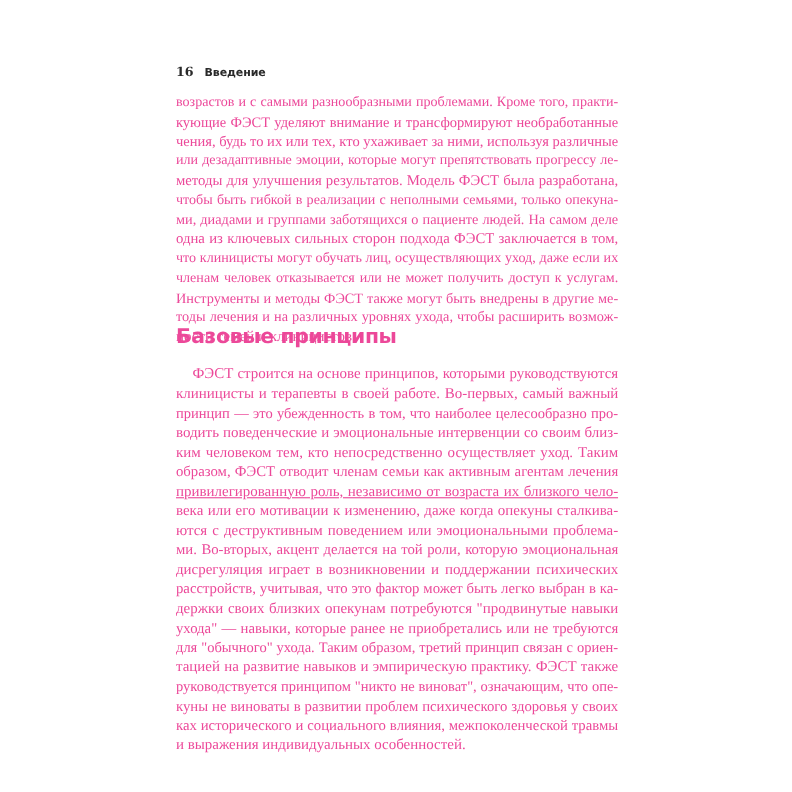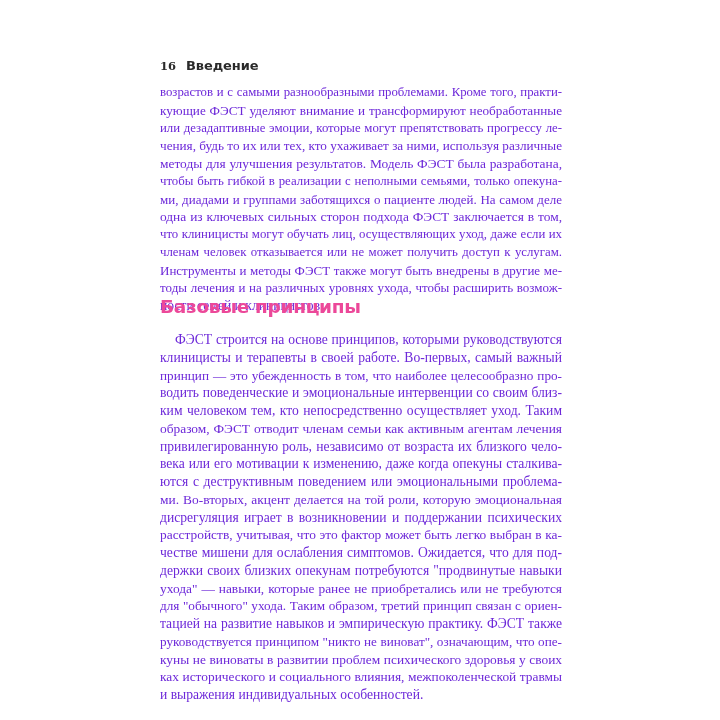--- a/index.html
+++ b/index.html
@@ -32,32 +32,32 @@
     }
     .page-number {
       font-family: "DejaVu Serif", serif;
       font-weight: bold;
       font-size: 11.5px;
       width: 26px;
     }
     .chapter-name {
       font-family: "DejaVu Sans", sans-serif;
       font-weight: bold;
-      font-size: 13px;
+      font-size: 10px;
       letter-spacing: -0.1px;
     }
     .column {
       position: absolute;
       left: 160px;
       width: 402px;
     }
     .line {
       font-family: "Liberation Serif", serif;
       font-size: 13.6px;
-      color: #6d28d9;
+      color: #ec4899;
       height: 17.75px;
       line-height: 17.75px;
       white-space: nowrap;
       text-align: justify;
       text-align-last: justify;
       overflow: visible;
     }
     .line.last {
       text-align-last: left;
     }
@@ -84,49 +84,48 @@
 <div class="page">
 
   <div class="running-head">
     <span class="page-number">16</span>
     <span class="chapter-name">Введение</span>
   </div>
 
   <div class="column block1">
     <div class="line" style="white-space: normal; overflow: hidden; font-size: 12.8px;">возрастов и с самыми разнообразными проблемами. Кроме того, практи-</div>
     <div class="line" style="white-space: normal; overflow: hidden; font-size: 13.2px;">кующие ФЭСТ уделяют внимание и трансформируют необработанные</div>
+    <div class="line" style="white-space: normal; overflow: hidden; font-size: 13.2px;">чения, будь то их или тех, кто ухаживает за ними, используя различные</div>
     <div class="line" style="white-space: normal; overflow: hidden; font-size: 12.8px;">или дезадаптивные эмоции, которые могут препятствовать прогрессу ле-</div>
-    <div class="line" style="white-space: normal; overflow: hidden; font-size: 13.2px;">чения, будь то их или тех, кто ухаживает за ними, используя различные</div>
     <div class="line" style="white-space: normal; overflow: hidden; font-size: 13.4px;">методы для улучшения результатов. Модель ФЭСТ была разработана,</div>
     <div class="line" style="white-space: normal; overflow: hidden; font-size: 12.8px;">чтобы быть гибкой в реализации с неполными семьями, только опекуна-</div>
     <div class="line" style="white-space: normal; overflow: hidden; font-size: 13px;">ми, диадами и группами заботящихся о пациенте людей. На самом деле</div>
     <div class="line" style="white-space: normal; overflow: hidden; font-size: 13.4px;">одна из ключевых сильных сторон подхода ФЭСТ заключается в том,</div>
     <div class="line" style="white-space: normal; overflow: hidden; font-size: 12.8px;">что клиницисты могут обучать лиц, осуществляющих уход, даже если их</div>
     <div class="line" style="white-space: normal; overflow: hidden; font-size: 12.8px;">членам человек отказывается или не может получить доступ к услугам.</div>
     <div class="line" style="white-space: normal; overflow: hidden; font-size: 13px;">Инструменты и методы ФЭСТ также могут быть внедрены в другие ме-</div>
     <div class="line" style="white-space: normal; overflow: hidden; font-size: 13px;">тоды лечения и на различных уровнях ухода, чтобы расширить возмож-</div>
     <div class="line last" style="white-space: normal; overflow: hidden;">ности семей и клиницистов.</div>
   </div>
 
   <div class="heading">Базовые принципы</div>
 
   <div class="column block2">
     <div class="line indent" style="white-space: normal; overflow: hidden;">ФЭСТ строится на основе принципов, которыми руководствуются</div>
     <div class="line" style="white-space: normal; overflow: hidden;">клиницисты и терапевты в своей работе. Во-первых, самый важный</div>
     <div class="line" style="white-space: normal; overflow: hidden; font-size: 13.2px;">принцип — это убежденность в том, что наиболее целесообразно про-</div>
     <div class="line" style="white-space: normal; overflow: hidden;">водить поведенческие и эмоциональные интервенции со своим близ-</div>
     <div class="line" style="white-space: normal; overflow: hidden;">ким человеком тем, кто непосредственно осуществляет уход. Таким</div>
     <div class="line" style="white-space: normal; overflow: hidden; font-size: 13.4px;">образом, ФЭСТ отводит членам семьи как активным агентам лечения</div>
-    <div class="line" style="white-space: normal; overflow: hidden;">привилегированную роль, независимо от возраста их близкого чело-</div>
+    <div class="line" style="white-space: normal; overflow: hidden; text-decoration: underline;">привилегированную роль, независимо от возраста их близкого чело-</div>
     <div class="line" style="white-space: normal; overflow: hidden;">века или его мотивации к изменению, даже когда опекуны сталкива-</div>
     <div class="line" style="white-space: normal; overflow: hidden;">ются с деструктивным поведением или эмоциональными проблема-</div>
     <div class="line" style="white-space: normal; overflow: hidden; font-size: 13.4px;">ми. Во-вторых, акцент делается на той роли, которую эмоциональная</div>
     <div class="line" style="white-space: normal; overflow: hidden;">дисрегуляция играет в возникновении и поддержании психических</div>
     <div class="line" style="white-space: normal; overflow: hidden; font-size: 13.4px;">расстройств, учитывая, что это фактор может быть легко выбран в ка-</div>
-    <div class="line" style="white-space: normal; overflow: hidden;">честве мишени для ослабления симптомов. Ожидается, что для под-</div>
     <div class="line" style="white-space: normal; overflow: hidden;">держки своих близких опекунам потребуются "продвинутые навыки</div>
     <div class="line" style="white-space: normal; overflow: hidden; font-size: 13.4px;">ухода" — навыки, которые ранее не приобретались или не требуются</div>
     <div class="line" style="white-space: normal; overflow: hidden; font-size: 13.2px;">для "обычного" ухода. Таким образом, третий принцип связан с ориен-</div>
     <div class="line" style="white-space: normal; overflow: hidden;">тацией на развитие навыков и эмпирическую практику. ФЭСТ также</div>
     <div class="line" style="white-space: normal; overflow: hidden; font-size: 13.2px;">руководствуется принципом "никто не виноват", означающим, что опе-</div>
     <div class="line" style="white-space: normal; overflow: hidden; font-size: 13.4px;">куны не виноваты в развитии проблем психического здоровья у своих</div>
     <div class="line" style="white-space: normal; overflow: hidden; font-size: 13.4px;">ках исторического и социального влияния, межпоколенческой травмы</div>
     <div class="line last" style="white-space: normal; overflow: hidden;">и выражения индивидуальных особенностей.</div>
   </div>
 

